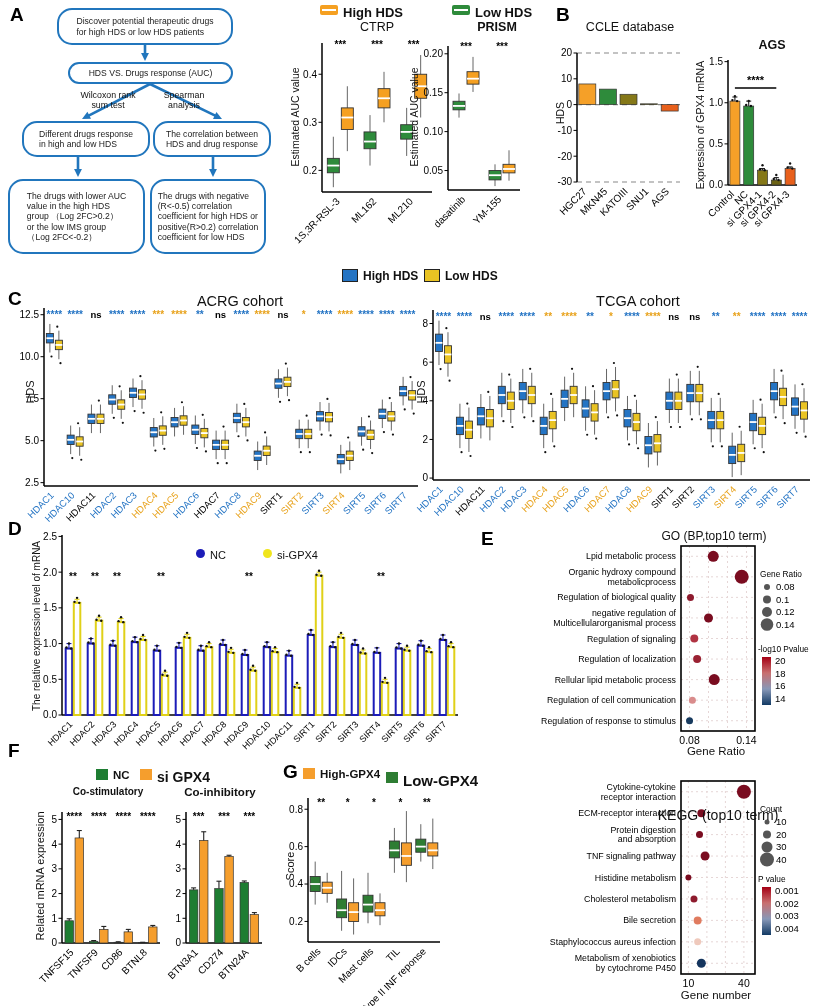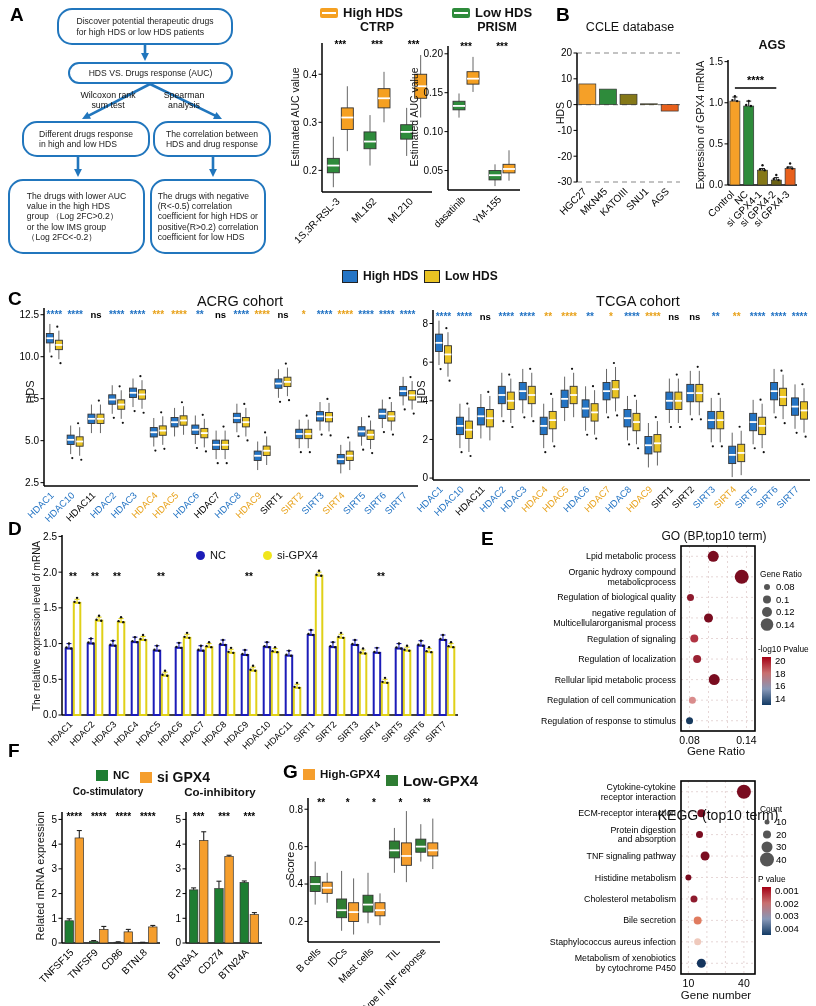--- a/index.html
+++ b/index.html
@@ -7,21 +7,21 @@
        font-family:"Liberation Sans",sans-serif;color:#111;}
   #charts-svg{position:absolute;left:0;top:0;font-family:"Liberation Sans",sans-serif;}
   .plabel{position:absolute;font-size:19px;font-weight:700;color:#000;}
   .fbox{position:absolute;border:2px solid #2176bd;border-radius:15px;display:flex;align-items:center;
         justify-content:center;text-align:left;font-size:8.6px;line-height:1.18;padding:1px 3px;
         box-sizing:border-box;white-space:pre-line;color:#1a1a1a;background:#fff;}
   .fnote{position:absolute;font-size:8.8px;line-height:1.15;text-align:center;white-space:pre-line;color:#111;}
   .ctitle{position:absolute;transform:translateX(-50%);white-space:nowrap;font-size:12.5px;}
   .rot{position:absolute;transform:translate(-50%,-50%) rotate(-90deg);white-space:nowrap;
        font-size:10.5px;text-align:center;}
-  .leg{position:absolute;display:flex;align-items:center;gap:5px;font-size:12px;font-weight:700;white-space:nowrap;}
+  .leg{position:absolute;display:flex;gap:5px;font-size:12px;font-weight:700;white-space:nowrap;}
   .sw{width:18px;height:10px;display:inline-block;position:relative;border-radius:2px;}
   .sw.glyph::after{content:"";position:absolute;left:2px;right:2px;top:4px;height:2px;background:#fff;}
   .sq{width:14px;height:11px;display:inline-block;}
   .dotsw{width:9px;height:9px;border-radius:50%;display:inline-block;}
 </style>
 </head>
 <body>
 
 <div id="fig">
   <svg id="charts-svg" width="816" height="1006">
@@ -1128,21 +1128,21 @@
 value in the high HDS
 group （Log 2FC&gt;0.2）
 or the low IMS group
 （Log 2FC&lt;-0.2）</div>
   <div class="fbox" style="left:150px;top:179px;width:116px;height:75px">The drugs with negative
 (R&lt;-0.5) correlation
 coefficient for high HDS or
 positive(R&gt;0.2) correlation
 coefficient for low HDS</div>
 
-  <div class="ctitle" style="left:377px;top:20px;font-weight:700">CTRP</div>
+  <div class="ctitle" style="left:377px;top:20px;font-weight:400">CTRP</div>
   <div class="ctitle" style="left:497px;top:20px;font-weight:700">PRISM</div>
   <div class="ctitle" style="left:630px;top:20px">CCLE database</div>
   <div class="ctitle" style="left:772px;top:38px;font-weight:700">AGS</div>
   <div class="ctitle" style="left:240px;top:293px;font-size:14.5px">ACRG cohort</div>
   <div class="ctitle" style="left:638px;top:293px;font-size:14.5px">TCGA cohort</div>
   <div class="ctitle" style="left:714px;top:529px;font-size:12px">GO (BP,top10 term)</div>
   <div class="ctitle" style="left:718px;top:807px;font-size:14px">KEGG (top10 term)</div>
   <div class="ctitle" style="left:108px;top:786px;font-size:10px;font-weight:700">Co-stimulatory</div>
   <div class="ctitle" style="left:220px;top:786px;font-size:11.5px;font-weight:700">Co-inhibitory</div>
 

